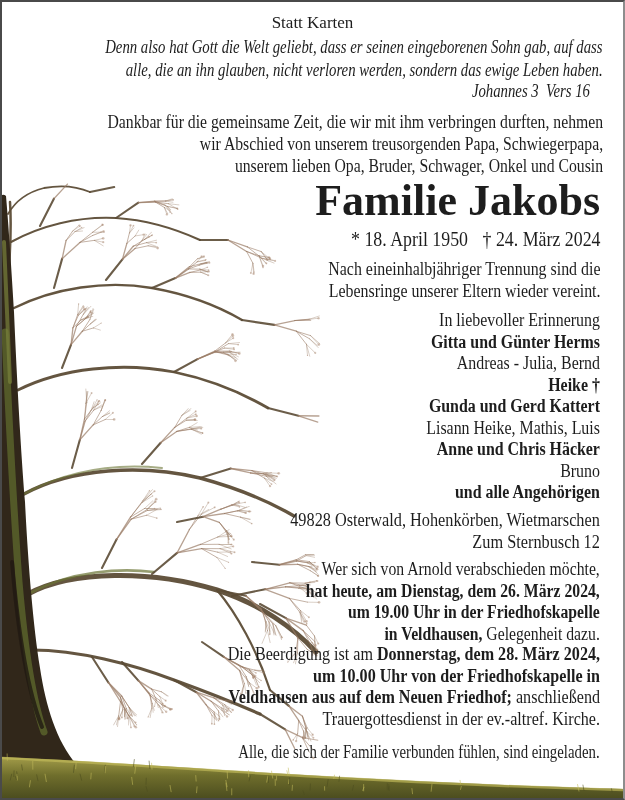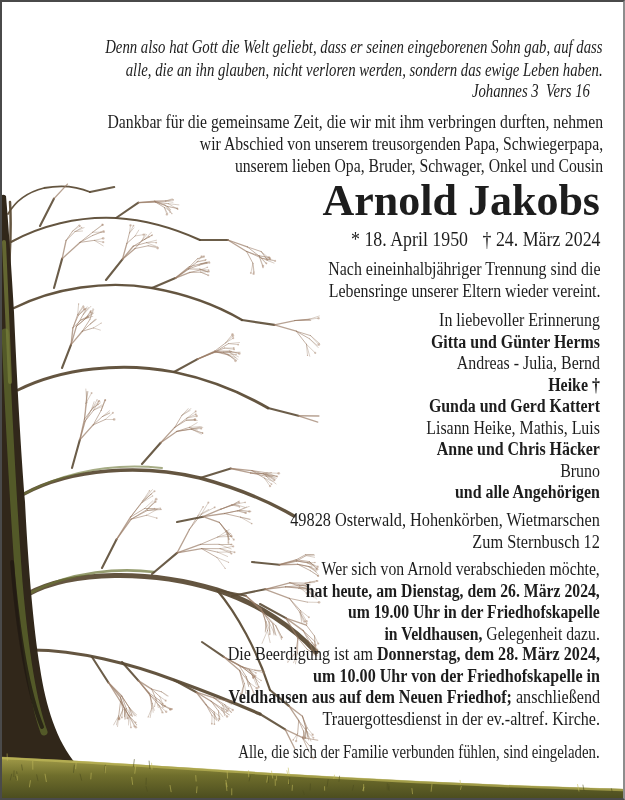--- a/index.html
+++ b/index.html
@@ -1022,31 +1022,32 @@
         <line x1="325.0805293517187" y1="784.4108381831553" x2="326.1535993809812" y2="777.5156298423186" stroke="#4c4d1f" stroke-width="1" stroke-linecap="round" opacity="0.55"></line>
         <line x1="145.38202706258744" y1="789.2478980033193" x2="143.97849999996834" y2="784.2564144632779" stroke="#4c4d1f" stroke-width="1" stroke-linecap="round" opacity="0.55"></line>
         <line x1="287.2083046962507" y1="773.0455525518628" x2="286.2621582762804" y2="766.0188974709017" stroke="#c3bb5b" stroke-width="1" stroke-linecap="round" opacity="0.55"></line>
         <line x1="429.12672560848296" y1="789.2951480751857" x2="429.93313503311947" y2="782.4006311424076" stroke="#c3bb5b" stroke-width="1" stroke-linecap="round" opacity="0.55"></line>
         <line x1="386.2379802041687" y1="787.9244200420799" x2="386.8947365200147" y2="784.6020320529351" stroke="#4c4d1f" stroke-width="1" stroke-linecap="round" opacity="0.55"></line>
         <line x1="274.5697808274999" y1="778.0833370015491" x2="274.54101373488083" y2="774.0463210226037" stroke="#c3bb5b" stroke-width="1" stroke-linecap="round" opacity="0.55"></line>
       </g>
   </svg>
 
   <div class="content">
+    <div class="blk" id="statt">Statt Karten</div>
     <div class="blk" id="verse">
         <div class="ln"><span>Denn also hat Gott die Welt geliebt, dass er seinen eingeborenen Sohn gab, auf dass</span></div>
         <div class="ln"><span>alle, die an ihn glauben, nicht verloren werden, sondern das ewige Leben haben.</span></div>
       </div>
     <div class="blk" id="joh">Johannes 3 Vers 16</div>
     <div class="blk" id="intro">
         <div class="ln"><span>Dankbar für die gemeinsame Zeit, die wir mit ihm verbringen durften, nehmen</span></div>
         <div class="ln"><span>wir Abschied von unserem treusorgenden Papa, Schwiegerpapa,</span></div>
         <div class="ln"><span>unserem lieben Opa, Bruder, Schwager, Onkel und Cousin</span></div>
       </div>
-    <div class="blk" id="name">Arnold Jakobs</div>
+    <div class="blk" id="name">Familie Jakobs</div>
     <div class="blk" id="dates">
       <span class="birth">* 18. April 1950</span><span class="death">† 24. März 2024</span>
     </div>
     <div class="blk" id="reunion">
         <div class="ln"><span>Nach eineinhalbjähriger Trennung sind die</span></div>
         <div class="ln"><span>Lebensringe unserer Eltern wieder vereint.</span></div>
       </div>
     <div class="blk" id="memorial">
         <div class="ln"><span>In liebevoller Erinnerung</span></div>
         <div class="ln"><span class="b">Gitta und Günter Herms</span></div>

